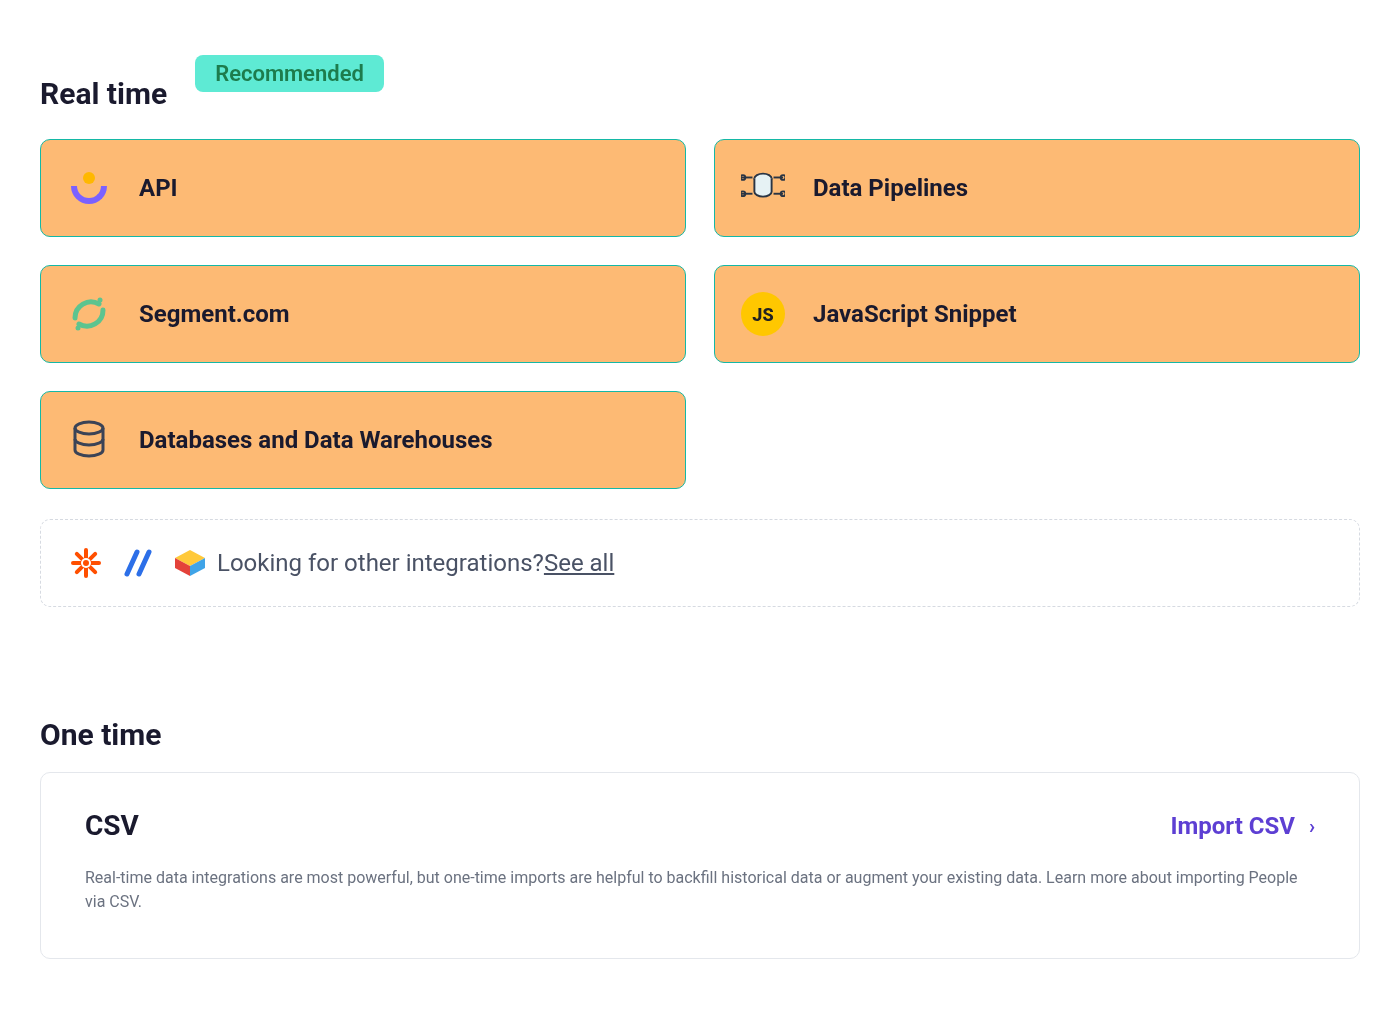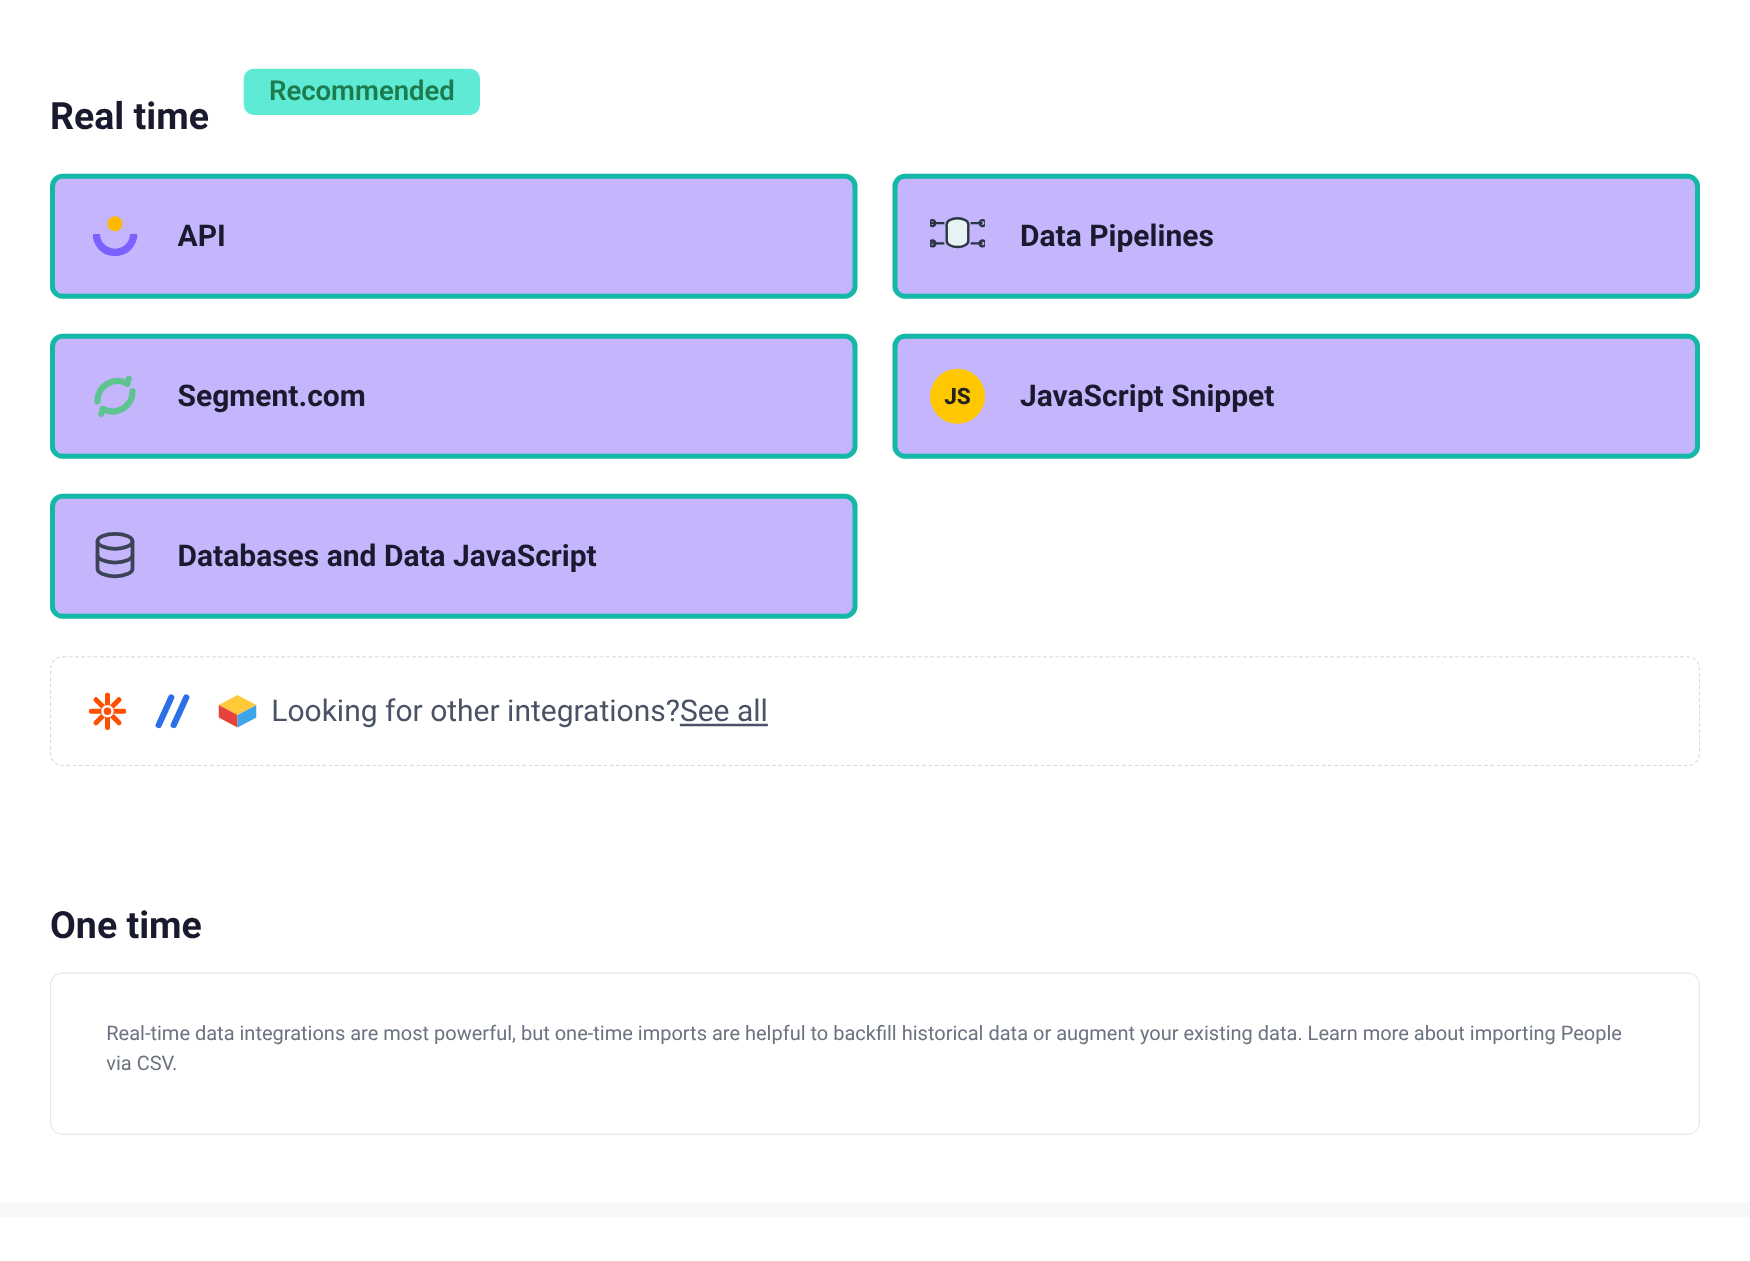--- a/index.html
+++ b/index.html
@@ -33,24 +33,24 @@
   .grid {
     display: grid;
     grid-template-columns: 1fr 1fr;
     gap: 28px;
     margin-bottom: 30px;
   }
   .card {
     display: flex;
     align-items: center;
     gap: 28px;
-    border: 4px solid #14b8a6;
+    border: 1px solid #14b8a6;
     border-radius: 10px;
     padding: 24px 26px;
-    background: #c4b5fd;
+    background: #fdba74;
     cursor: pointer;
     min-height: 98px;
   }
   .card-icon {
     width: 44px;
     height: 44px;
     display: flex;
     align-items: center;
     justify-content: center;
     flex-shrink: 0;
@@ -191,21 +191,21 @@
   </div>
 
   <div class="card">
     <div class="card-icon">
       <svg width="36" height="40" viewBox="0 0 36 40">
         <ellipse cx="18" cy="8" rx="14" ry="6" fill="none" stroke="#3b4356" stroke-width="3"></ellipse>
         <path d="M4 8 v22 a14 6 0 0 0 28 0 V8" fill="none" stroke="#3b4356" stroke-width="3"></path>
         <path d="M4 19 a14 6 0 0 0 28 0" fill="none" stroke="#3b4356" stroke-width="3"></path>
       </svg>
     </div>
-    <span class="card-label">Databases and Data JavaScript</span>
+    <span class="card-label">Databases and Data Warehouses</span>
   </div>
 
 </div>
 
 <div class="integrations-bar">
   <div class="integrations-icons">
     <div class="mini-icon">
       <svg width="30" height="30" viewBox="0 0 30 30">
         <g fill="#FF4F00">
             <rect x="13" y="0" width="4" height="30" rx="2"></rect>
@@ -233,16 +233,23 @@
   </div>
   <span class="integrations-text">Looking for other integrations?</span>
   <span class="see-all integrations-text" style="margin-left:0">See all</span>
 </div>
 
 <div class="section-header" style="margin-bottom:20px">
   <span class="section-title">One time</span>
 </div>
 
 <div class="onetime-card">
+  <div class="onetime-header">
+    <span class="onetime-title">CSV</span>
+    <div class="import-link">
+      <span>Import CSV</span>
+      <span class="chev">›</span>
+    </div>
+  </div>
   <p class="onetime-desc">Real-time data integrations are most powerful, but one-time imports are helpful to backfill historical data or augment your existing data. Learn more about importing People via CSV.</p>
 </div>
 
 <div class="footer-bar"></div>
 
 </body></html>

